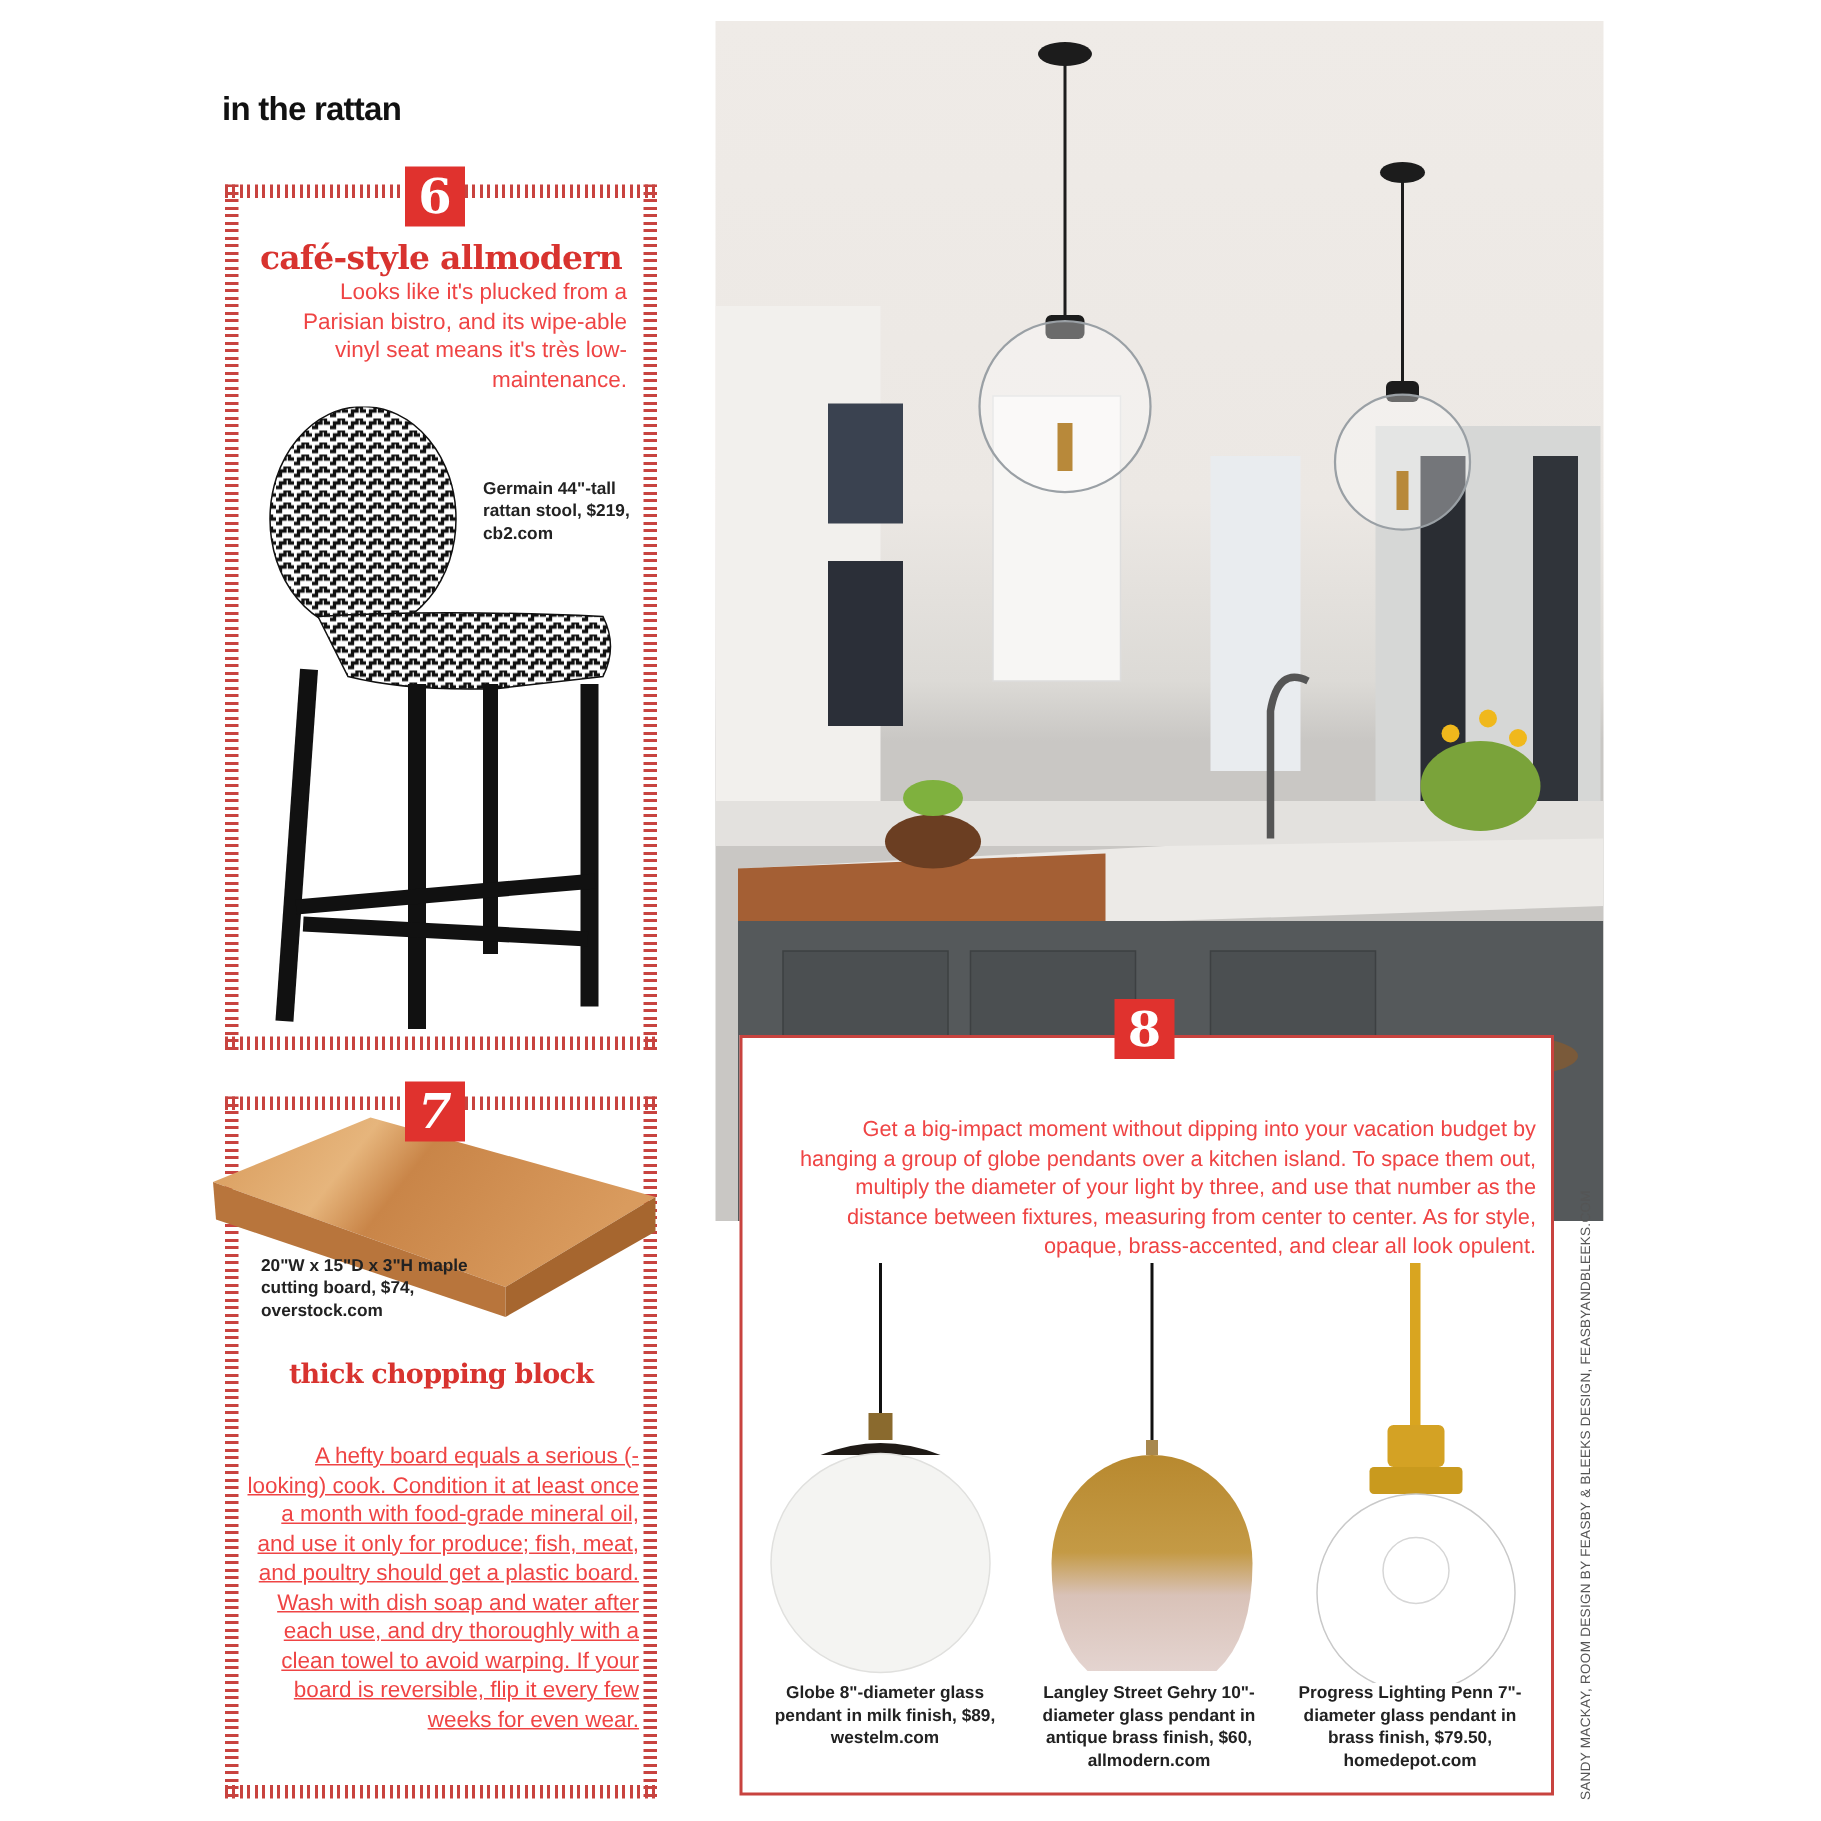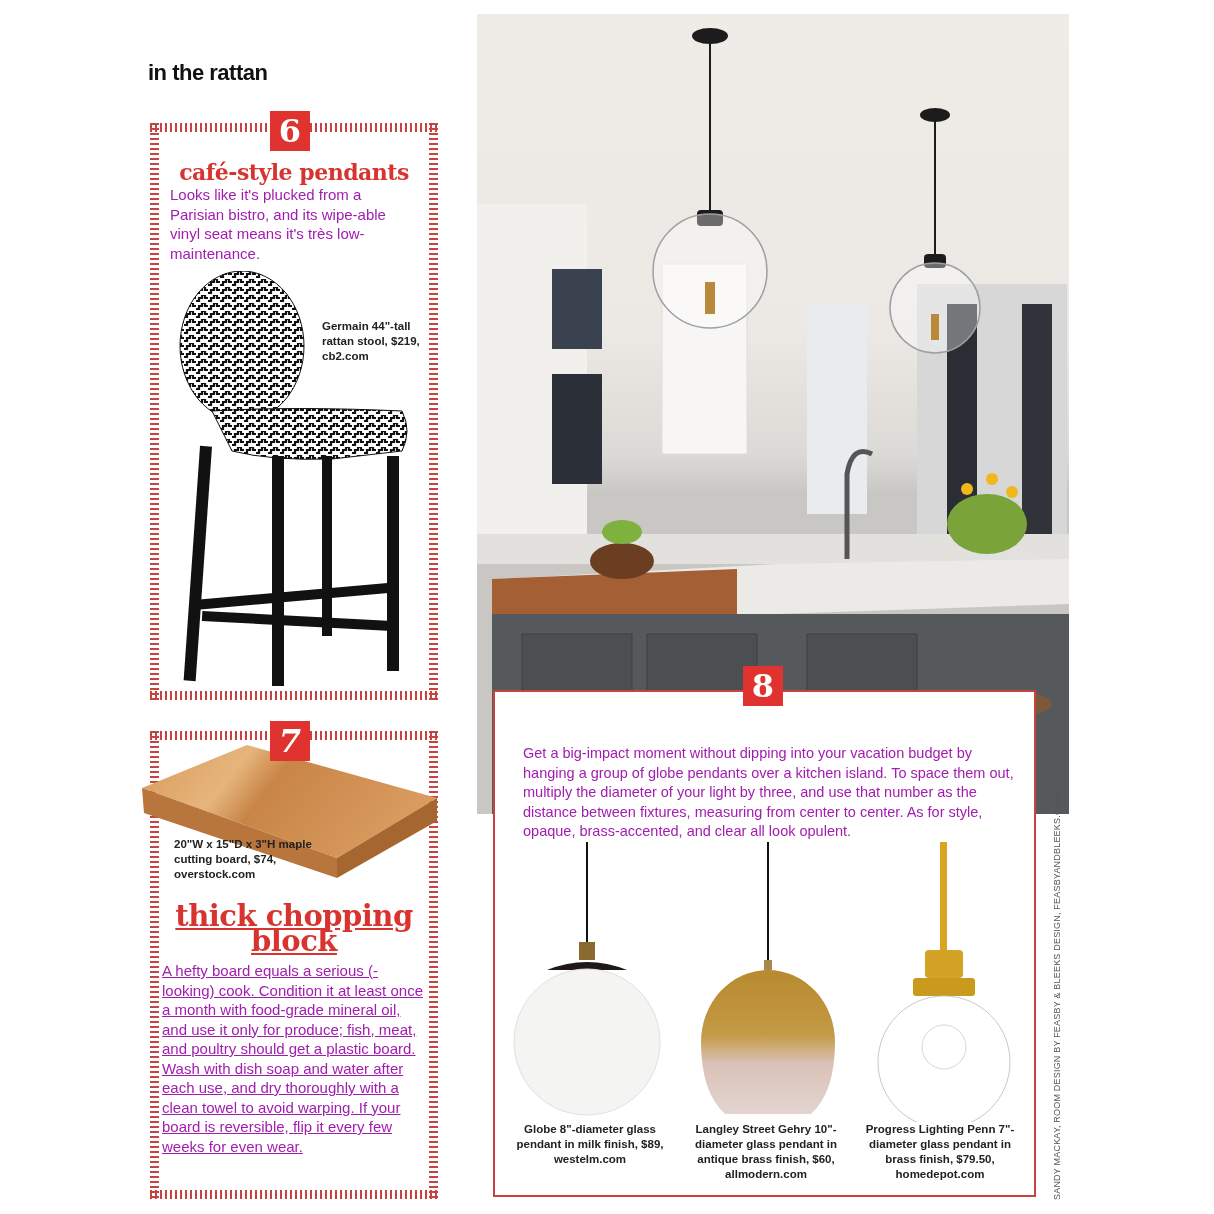--- a/index.html
+++ b/index.html
@@ -26,33 +26,33 @@
   .stripe-left { left: 0; }
   .stripe-right { right: 0; }
   .num-badge {
     position: absolute; background: #e0322e; color: #fff; font-family: "DejaVu Serif", serif;
     font-weight: 700; font-size: 32px; text-align: center; line-height: 40px; width: 40px; height: 40px;
   }
   .red-title {
     font-family: "DejaVu Serif", serif; font-weight: 700; color: #d8332f; text-align: center;
     letter-spacing: -0.5px;
   }
-  .body-text { text-align: left; font-size: 15px; line-height: 19.5px; color: #a21caf; }
+  .body-text { text-align: right; font-size: 15px; line-height: 19.5px; color: #ef4444; }
   .caption { font-size: 11.5px; font-weight: 700; line-height: 15px; color: #222; }
 
   
   #box6 { left: 150px; top: 123px; width: 288px; height: 577px; }
   #box6 .title { position: absolute; top: 36px; left: 0; right: 0; font-size: 22px; }
   #box6 .desc { position: absolute; top: 62px; left: 20px; right: 20px; }
   #box6 .caption { position: absolute; left: 172px; top: 196px; width: 110px; }
 
   
   #box7 { left: 150px; top: 731px; width: 288px; height: 468px; }
   #box7 .caption { position: absolute; left: 24px; top: 106px; width: 160px; }
-  #box7 .title { position: absolute; top: 173px; left: 0; right: 0; font-size: 29px; line-height: 25px; text-decoration: underline; }
+  #box7 .title { position: absolute; top: 173px; left: 0; right: 0; font-size: 18px; line-height: 25px; }
   #box7 .desc { position: absolute; top: 230px; left: 12px; right: 12px; text-decoration: underline; }
 
   
   #kitchen-photo {
     position: absolute; left: 477px; top: 14px; width: 592px; height: 800px; overflow: hidden;
     background: linear-gradient(180deg, #efebe7 0%, #ece8e4 40%, #dcdad6 55%, #c9c7c4 60%);
   }
   
   #box8 {
     position: absolute; left: 493px; top: 690px; width: 543px; height: 507px; background: #fff;
@@ -72,21 +72,21 @@
 <body>
 
 <div class="section-header">in the rattan</div>
 
 <div id="box6" class="stripe-box">
   <div class="stripe-top"></div>
   <div class="stripe-bottom"></div>
   <div class="stripe-left"></div>
   <div class="stripe-right"></div>
   <div class="num-badge" style="left:120px;top:-12px;">6</div>
-  <div class="red-title title">café-style pendants</div>
+  <div class="red-title title">café-style allmodern</div>
   <div class="body-text desc">Looks like it's plucked from a Parisian bistro, and its wipe-able vinyl seat means it's très low-maintenance.</div>
   <svg style="position:absolute;left:22px;top:148px;" width="250" height="420" viewBox="0 0 250 420">
     <defs>
       <pattern id="zig" width="12" height="8" patternUnits="userSpaceOnUse">
         <rect width="12" height="8" fill="#fff"></rect>
         <path d="M0 6 L3 6 L3 3 L6 3 L6 0 L9 0 L9 3 L12 3" stroke="#111" stroke-width="2.2" fill="none"></path>
       </pattern>
     </defs>
     <ellipse cx="70" cy="75" rx="62" ry="75" fill="url(#zig)" stroke="#111" stroke-width="1"></ellipse>
     <path d="M40 140 Q120 135 230 140 Q240 160 230 180 L160 188 Q100 190 60 180 Z" fill="url(#zig)" stroke="#111" stroke-width="1"></path>

